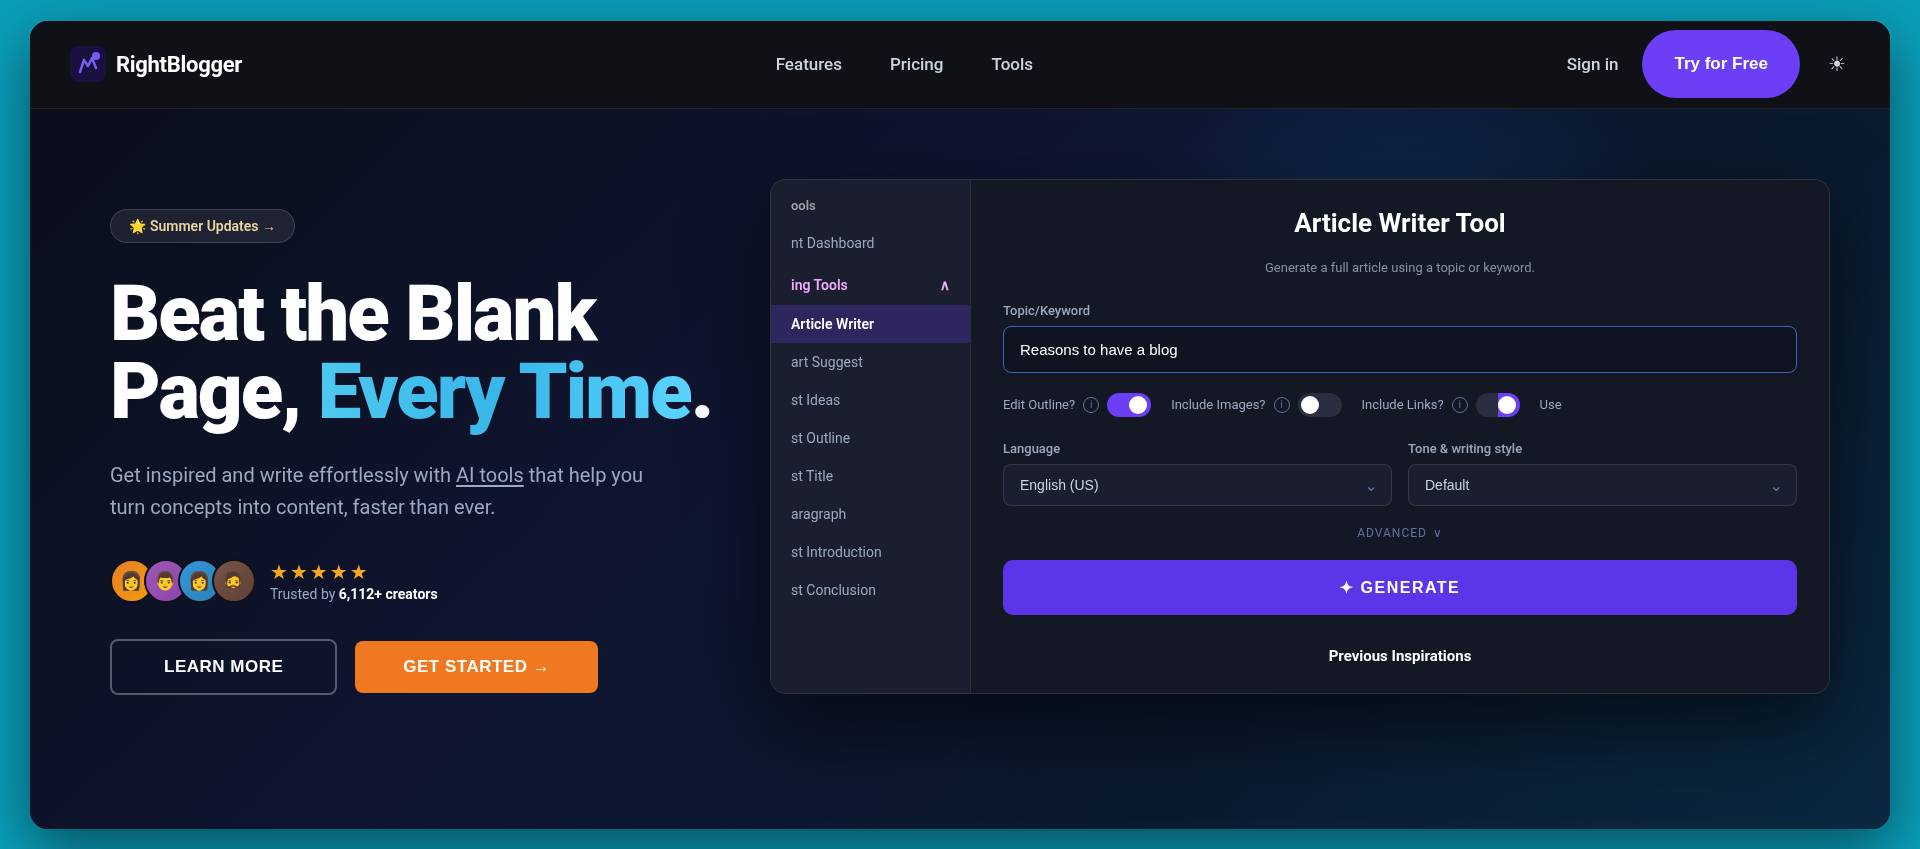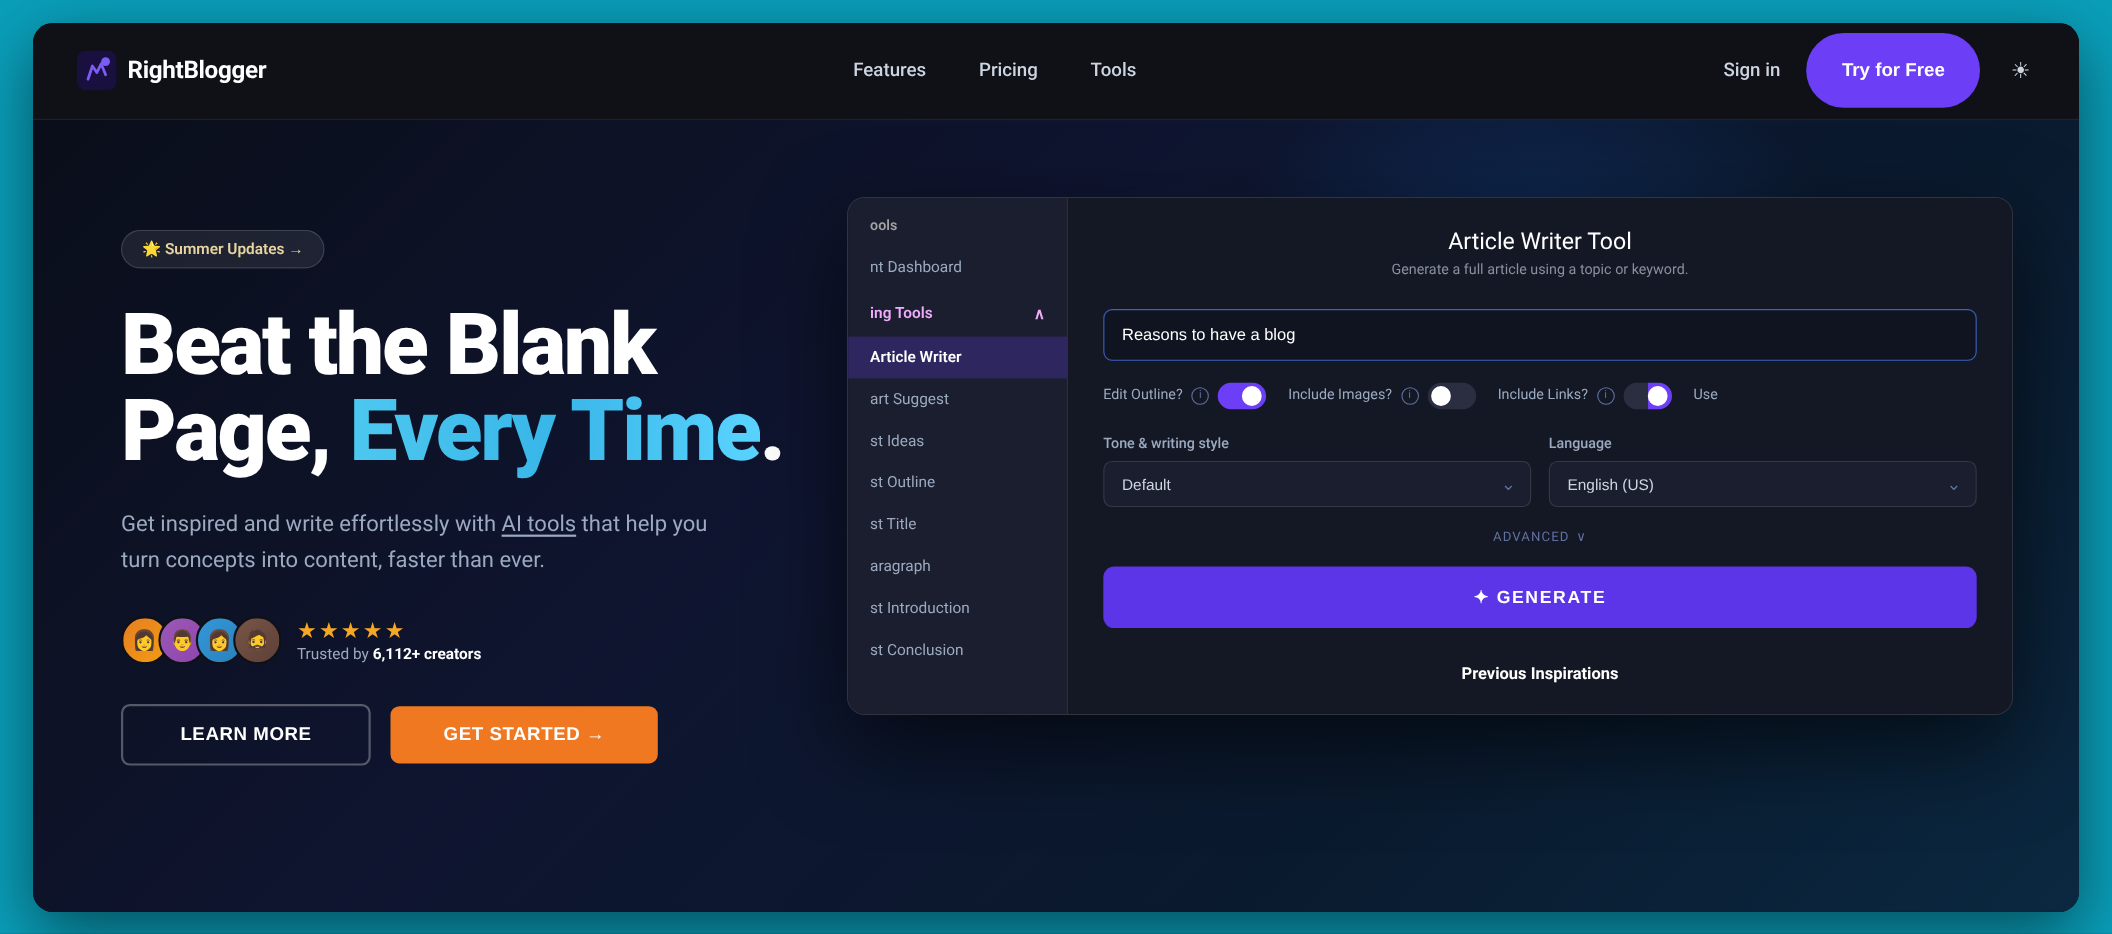--- a/index.html
+++ b/index.html
@@ -343,25 +343,25 @@
 
     
     .app-main {
       flex: 1;
       background: #141824;
       padding: 28px 32px;
       position: relative;
     }
 
     .tool-title {
-      font-size: 21px;
-      font-weight: 400;
+      font-size: 26px;
+      font-weight: 700;
       color: #ffffff;
       text-align: center;
-      margin-bottom: 6px;
+      margin-bottom: 22px;
     }
 
     .tool-subtitle {
       font-size: 13px;
       color: #8890a0;
       text-align: center;
       margin-bottom: 28px;
     }
 
     .form-label {
@@ -628,20 +628,21 @@
           </div>
           <div class="sidebar-item">
             <span>st Conclusion</span>
           </div>
         </div>
 
         <div class="app-main">
           <div class="tool-title">Article Writer Tool</div>
           <div class="tool-subtitle">Generate a full article using a topic or keyword.</div>
 
+          <div class="form-label">Topic/Keyword</div>
           <input class="form-input" type="text" value="Reasons to have a blog" style="">
 
           <div class="toggles-row">
             <div class="toggle-group">
               <span class="toggle-label">Edit Outline?</span>
               <span class="info-icon">i</span>
               <div class="toggle-switch toggle-on">
                 <div class="toggle-knob"></div>
               </div>
             </div>
@@ -659,41 +660,41 @@
                 <div class="toggle-knob"></div>
               </div>
             </div>
             <div class="toggle-group">
               <span class="toggle-label">Use</span>
             </div>
           </div>
 
           <div class="form-row">
             <div class="form-col">
+              <div class="form-label">Language</div>
+              <div class="select-wrapper">
+                <select class="select-box">
+                  <option>English (US)</option>
+                  <option>English (UK)</option>
+                  <option>Spanish</option>
+                  <option>French</option>
+                </select>
+              </div>
+            </div>
+            <div class="form-col">
               <div class="form-label">Tone &amp; writing style</div>
               <div class="select-wrapper">
                 <select class="select-box">
                   <option>Default</option>
                   <option>Professional</option>
                   <option>Casual</option>
                   <option>Friendly</option>
                 </select>
               </div>
             </div>
-            <div class="form-col">
-              <div class="form-label">Language</div>
-              <div class="select-wrapper">
-                <select class="select-box">
-                  <option>English (US)</option>
-                  <option>English (UK)</option>
-                  <option>Spanish</option>
-                  <option>French</option>
-                </select>
-              </div>
-            </div>
           </div>
 
           <div class="advanced-toggle">
             <span>ADVANCED</span>
             <span class="chevron-icon">∨</span>
           </div>
 
           <button class="btn-generate">✦ GENERATE</button>
 
           <div class="previous-inspirations">Previous Inspirations</div>

